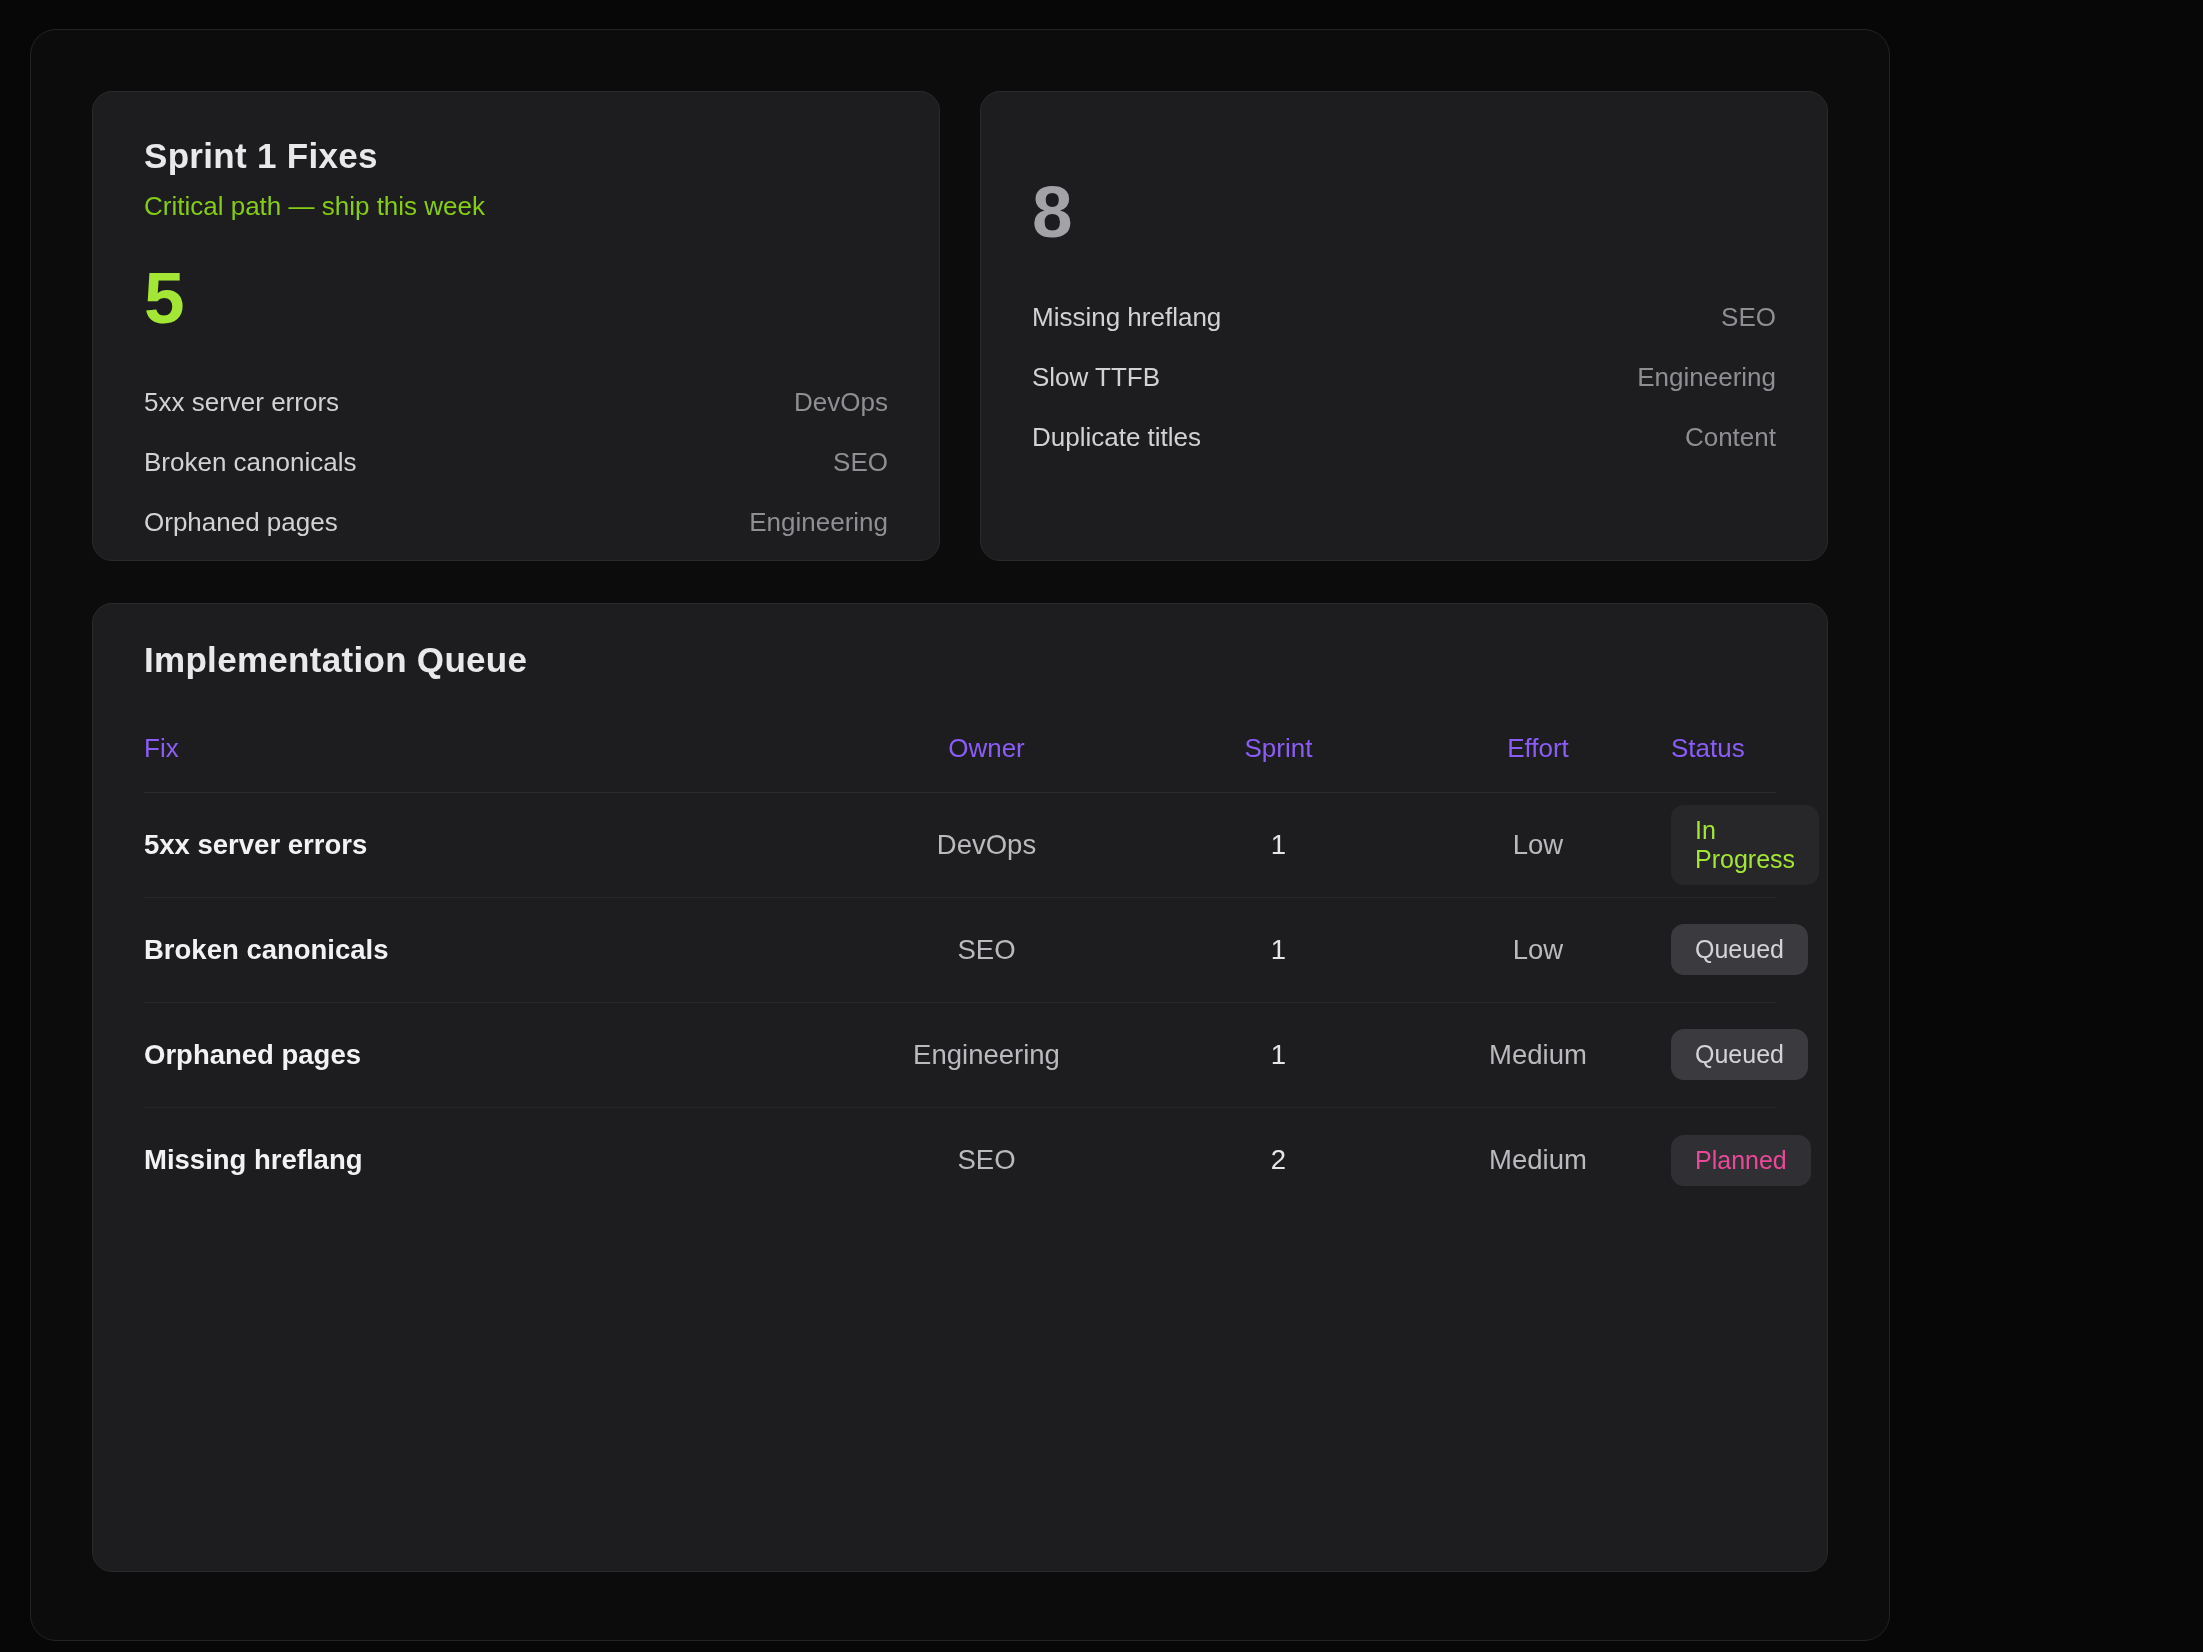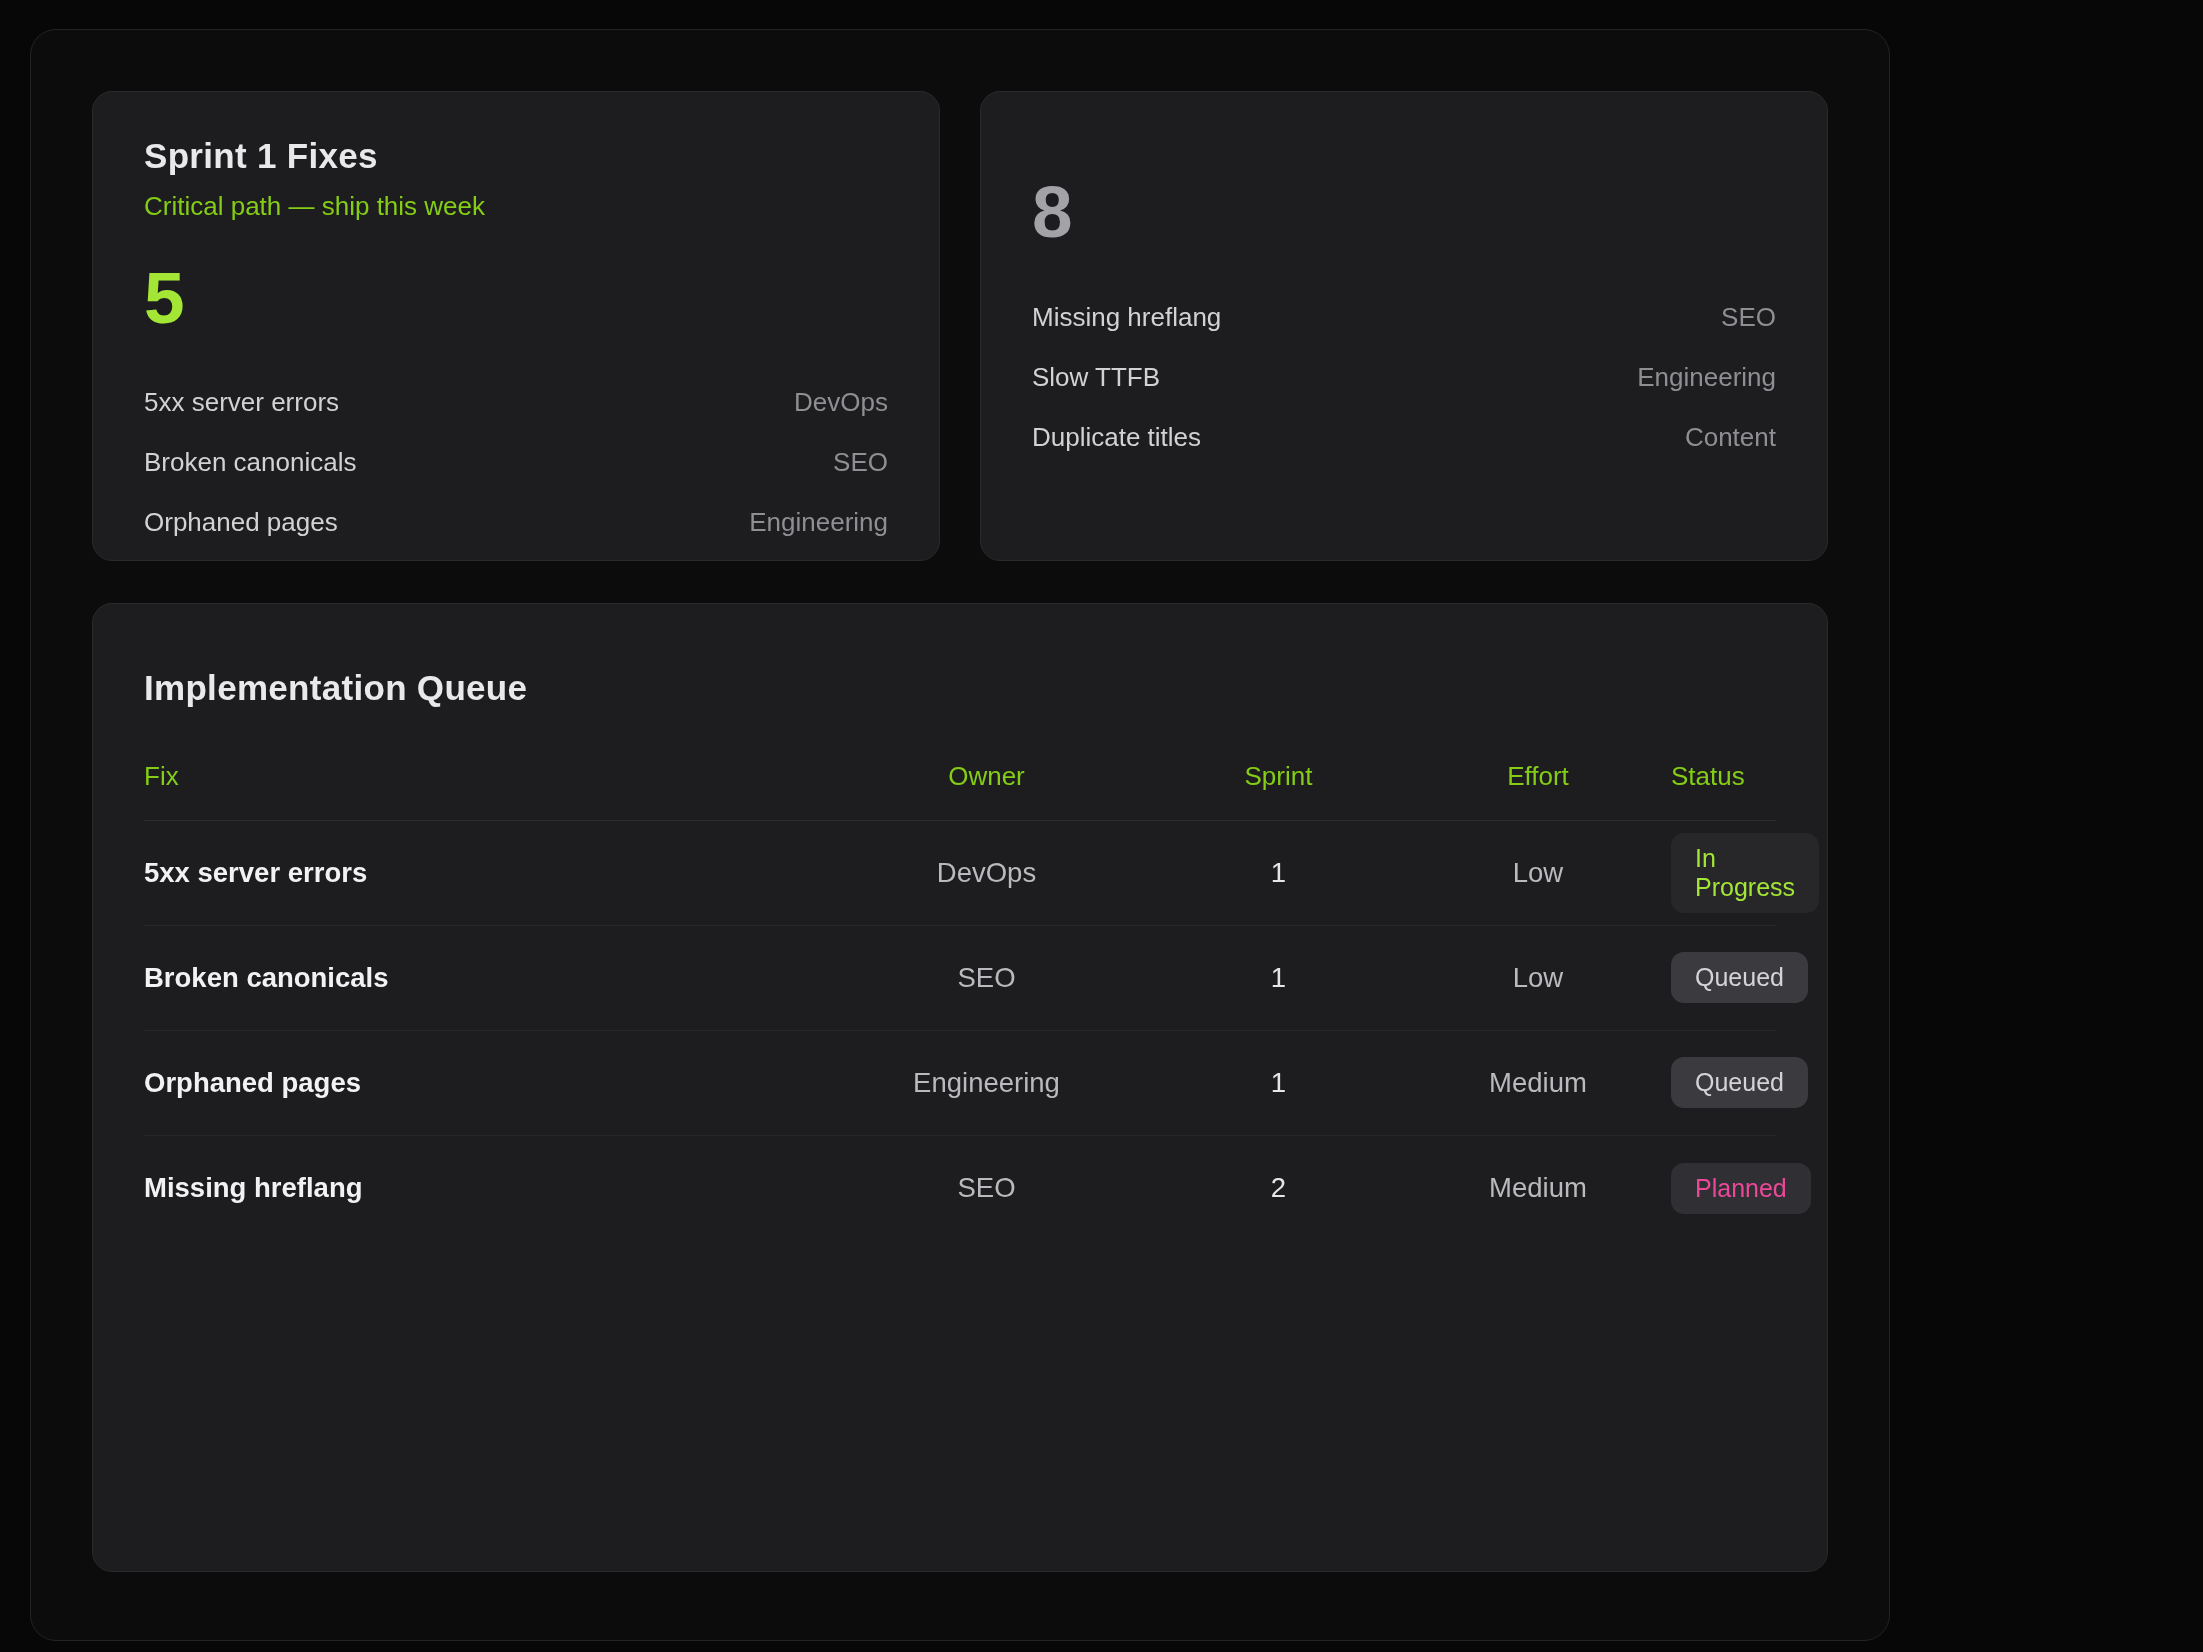--- a/index.html
+++ b/index.html
@@ -38,31 +38,31 @@
     height: 60px; font-size: 26px;
   }
   .card-list-label { color: #d2d2d5; }
   .card-list-value { color: #8e8e93; }
 
   .queue-card {
     height: 969px;
     background: #1d1d1f;
     border: 0.9px solid #2a2a2d;
     border-radius: 20px;
-    padding: 64px 51px;
+    padding: 36px 51px;
   }
   .queue-title { font-size: 35px; font-weight: bold; color: #e9e9eb; letter-spacing: 0.3px; }
   .queue-table { margin-top: 42px; }
   .t-head, .t-row {
     display: grid;
     grid-template-columns: 677px 331px 253px 266px 1fr;
     align-items: center;
   }
   .t-head {
-    font-size: 26px; color: #84cc16;
+    font-size: 26px; color: #8b5cf6;
     padding: 11px 0 27.5px 0;
     border-bottom: 1.8px solid #2b2b2e;
   }
   .t-row {
     height: 105px;
     font-size: 27.5px;
     border-bottom: 1.8px solid #28282b;
   }
   .t-row:last-child { border-bottom: none; }
   .col-center { text-align: center; }

